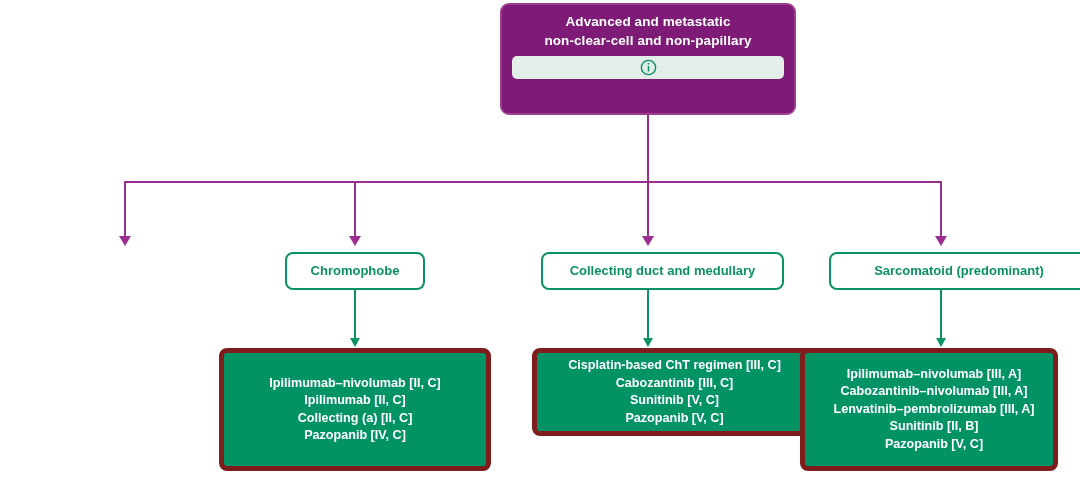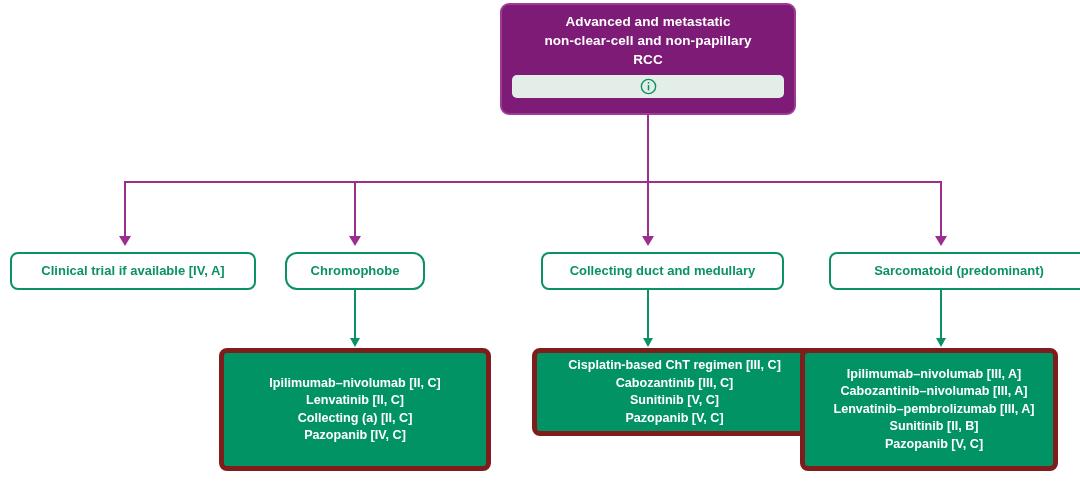--- a/index.html
+++ b/index.html
@@ -110,21 +110,20 @@
 </style>
 </head>
 <body>
 
 <div id="canvas">
 
   <div class="node root-node" style="left:500px; top:3px; width:296px; height:112px;">
     <div class="root-title">
       <div>Advanced and metastatic</div>
       <div>non-clear-cell and non-papillary</div>
-      <div>RCC</div>
     </div>
     <div class="root-info-bar">
       <span class="info-icon">
         <svg width="17" height="17" viewBox="0 0 20 20">
           <circle cx="10" cy="10" r="8.4" fill="none" stroke="#0B9264" stroke-width="1.6"></circle>
           <circle cx="10" cy="5.7" r="1.05" fill="#0B9264"></circle>
           <rect x="9.1" y="8.1" width="1.8" height="6.5" rx="0.7" fill="#0B9264"></rect>
         </svg>
       </span>
     </div>
@@ -139,25 +138,22 @@
 
   <div class="conn conn-v" style="left:354px; top:181px; width:2px; height:57px;"></div>
   <div class="arrow-down" style="left:349px; top:236px;"></div>
 
   <div class="conn conn-v" style="left:647px; top:181px; width:2px; height:57px;"></div>
   <div class="arrow-down" style="left:642px; top:236px;"></div>
 
   <div class="conn conn-v" style="left:940px; top:181px; width:2px; height:57px;"></div>
   <div class="arrow-down" style="left:935px; top:236px;"></div>
 
-  <div class="node cat-node" style="left:10px; top:252px; width:246px; height:38px;">
-    <span>Clinical trial if available [IV, A]</span>
-  </div>
 
-  <div class="node cat-node" style="left:285px; top:252px; width:140px; height:38px;border-radius:12px;">
+  <div class="node cat-node" style="left:285px; top:252px; width:140px; height:38px;">
     <span>Chromophobe</span>
   </div>
 
   <div class="node cat-node" style="left:527px; top:252px; width:243px; height:38px;margin-left:14px;">
     <span>Collecting duct and medullary</span>
   </div>
 
   <div class="node cat-node" style="left:829px; top:252px; width:260px; height:38px;">
     <span>Sarcomatoid (predominant)</span>
   </div>
@@ -166,21 +162,21 @@
   <div class="arrow-down-green" style="left:350px; top:338px;"></div>
 
   <div class="conn conn-green conn-v" style="left:647px; top:290px; width:2px; height:50px;"></div>
   <div class="arrow-down-green" style="left:643px; top:338px;"></div>
 
   <div class="conn conn-green conn-v" style="left:940px; top:290px; width:2px; height:50px;"></div>
   <div class="arrow-down-green" style="left:936px; top:338px;"></div>
 
   <div class="node tx-node" style="left:219px; top:348px; width:272px; height:123px;">
     <div class="tx-line">Ipilimumab–nivolumab [II, C]</div>
-    <div class="tx-line">Lenvatinib [II, C]</div>
+    <div class="tx-line">Ipilimumab [II, C]</div>
     <div class="tx-line">Collecting (a) [II, C]</div>
     <div class="tx-line">Pazopanib [IV, C]</div>
   </div>
 
   <div class="node tx-node" style="left:532px; top:348px; width:285px; height:88px;">
     <div class="tx-line">Cisplatin-based ChT regimen [III, C]</div>
     <div class="tx-line">Cabozantinib [III, C]</div>
     <div class="tx-line">Sunitinib [V, C]</div>
     <div class="tx-line">Pazopanib [V, C]</div>
   </div>

